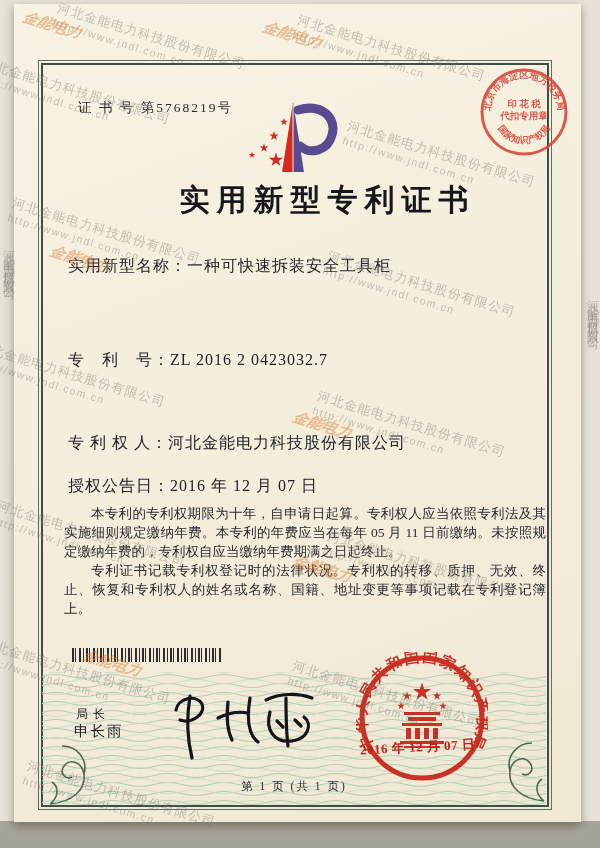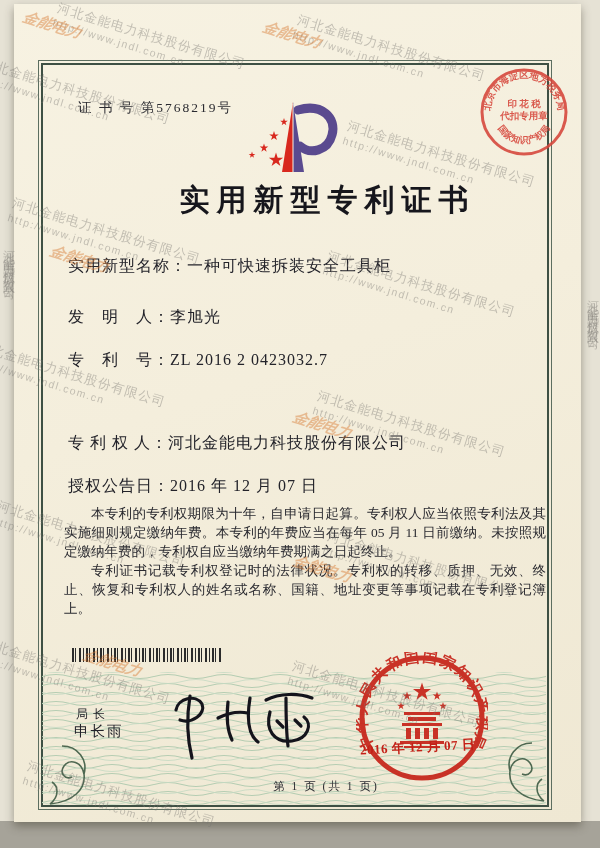--- a/index.html
+++ b/index.html
@@ -23,21 +23,21 @@
     background:repeating-linear-gradient(90deg,#2b2b2b 0 2px,transparent 2px 3px,#2b2b2b 3px 4px,
       transparent 4px 7px,#2b2b2b 7px 9px,transparent 9px 11px,#2b2b2b 11px 12px,transparent 12px 14px);}
   .band{position:absolute;left:28px;top:668px;width:504px;height:136px;z-index:1;}
   .gov-title{position:absolute;left:62px;top:694px;font-size:12px;letter-spacing:5px;color:#22222a;z-index:3;margin-top:8px;}
   .gov-name{position:absolute;left:60px;top:718px;font-size:14.5px;letter-spacing:2px;color:#22222a;z-index:3;text-align:right;}
   .sig{position:absolute;left:148px;top:676px;width:160px;height:88px;z-index:6;}
   .seal{position:absolute;left:342px;top:648px;width:132px;height:132px;z-index:6;opacity:.93;}
   .seal-date{position:absolute;left:346px;top:734px;width:130px;font-size:13px;font-weight:bold;
          color:#c32017;letter-spacing:.5px;transform:rotate(-3deg);white-space:nowrap;z-index:7;}
   .footer{position:absolute;left:24px;top:775px;width:512px;text-align:center;font-size:11.5px;
-         letter-spacing:2px;color:#2e2e34;z-index:3;padding-left:32px;}
+         letter-spacing:2px;color:#2e2e34;z-index:3;}
   .stamp{position:absolute;left:464px;top:62px;width:92px;height:92px;z-index:7;opacity:.88;}
   .flourish{position:absolute;z-index:2;}
   .wm-layer{position:absolute;left:0;top:0;width:600px;height:848px;z-index:5;pointer-events:none;}
   .wm{position:absolute;transform:rotate(17deg);transform-origin:0 0;color:rgba(122,119,115,.42);
       font-size:13px;line-height:15px;white-space:nowrap;letter-spacing:1px;
       font-family:"Liberation Sans","DejaVu Sans",sans-serif;}
   .wm .u{font-size:10.5px;letter-spacing:1.5px;}
   .wm-logo{position:absolute;transform:rotate(17deg) skewX(-10deg);transform-origin:0 0;
       color:rgba(214,122,52,.45);font-size:15px;font-weight:bold;font-style:italic;white-space:nowrap;
       font-family:"Liberation Sans","DejaVu Sans",sans-serif;}
@@ -71,23 +71,20 @@
         <use href="#lstar" transform="translate(24,50) scale(0.45)"></use>
         <use href="#lstar" transform="translate(36,62) scale(0.75)"></use>
         <use href="#lstar" transform="translate(12,57) scale(0.35)"></use>
       </g>
     </svg>
 
     <div class="title">实用新型专利证书</div>
 
     <div class="field" style="top:252px">
       <span>实用新型名称：</span><span>一种可快速拆装安全工具柜</span>
-    </div>
-    <div class="field" style="top:303px">
-      <span>发　明　人：</span><span>李旭光</span>
     </div>
     <div class="field" style="top:346px">
       <span>专　利　号：</span><span>ZL 2016 2 0423032.7</span>
     </div>
     <div class="field" style="top:429px">
       <span>专 利 权 人：</span><span>河北金能电力科技股份有限公司</span>
     </div>
     <div class="field" style="top:472px">
       <span>授权公告日：</span><span>2016 年 12 月 07 日</span>
     </div>

